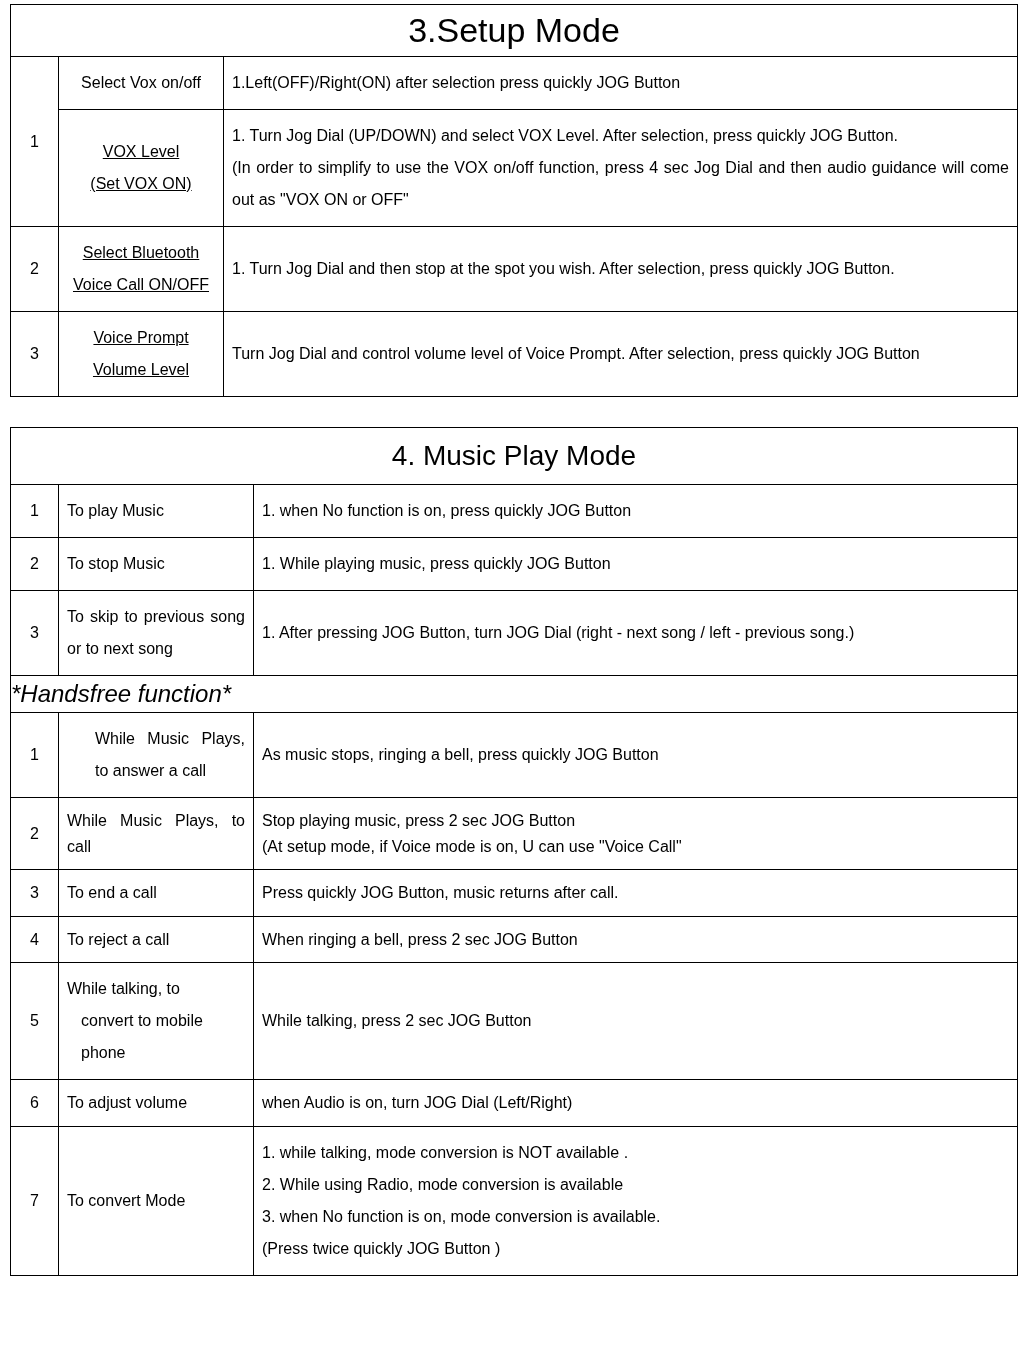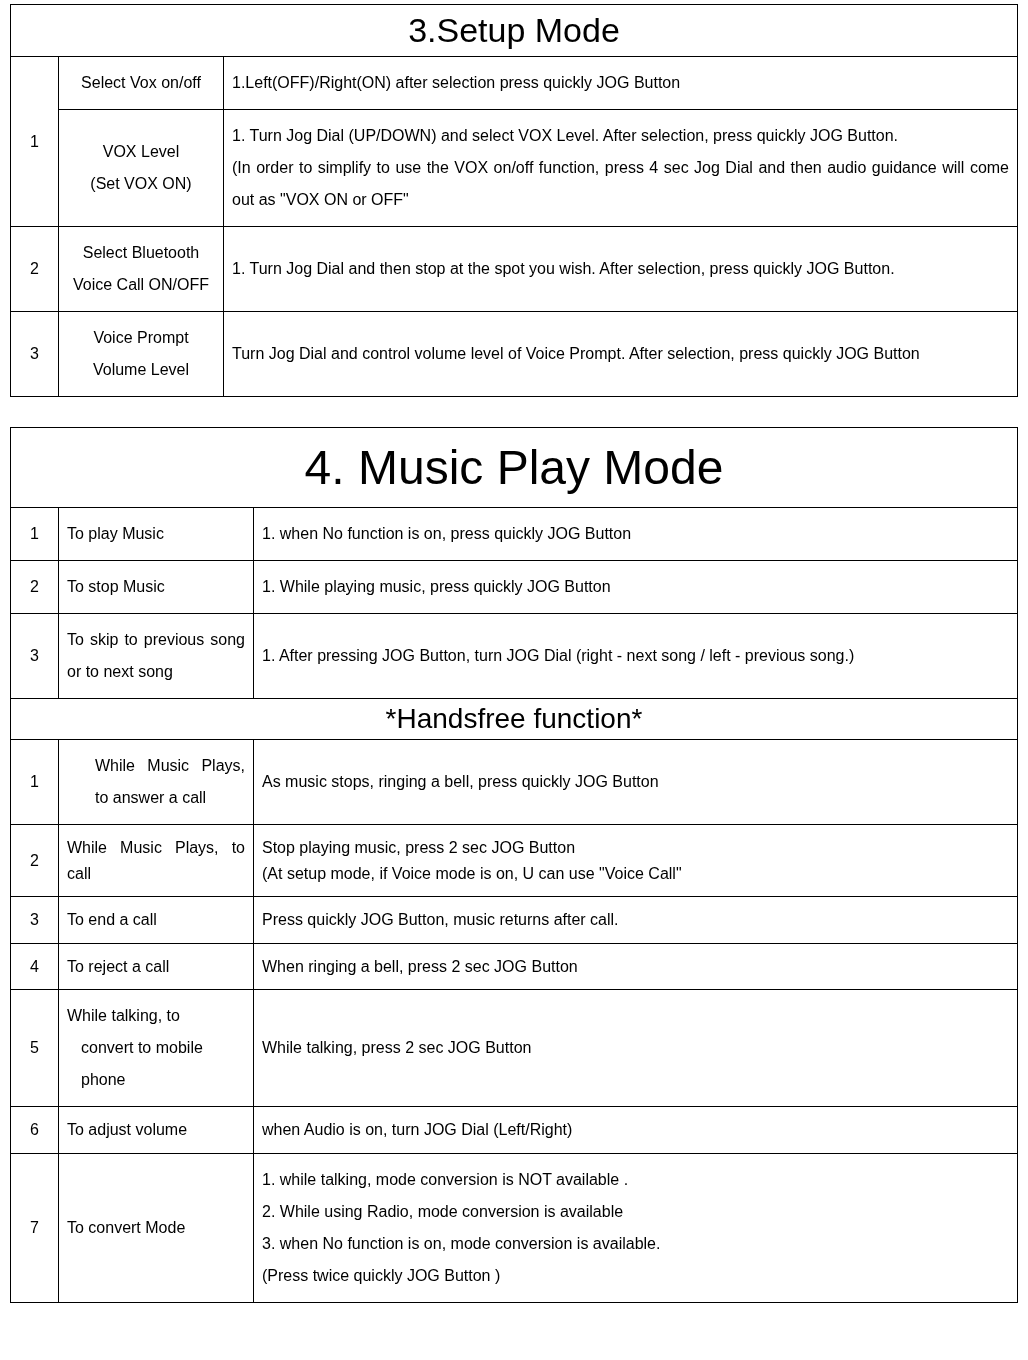--- a/index.html
+++ b/index.html
@@ -18,37 +18,38 @@
     margin-bottom: 30px;
   }
   .section-header td {
     border: 1.5px solid #000;
     text-align: center;
     font-size: 34px;
     font-weight: normal;
     padding: 6px 0;
   }
   .section-header-big td {
-    font-size: 48px;
+    font-size: 28px;
     padding: 12px 0;
   }
   .sub-header td {
     border: 1.5px solid #000;
-    text-align: center;
-    font-size: 28px;
+    text-align: left;
+    font-size: 24px;
     padding: 4px 0;
+    font-style: italic;
   }
   .data-row td {
     border: 1.5px solid #000;
     font-size: 16px;
     padding: 10px 8px;
     vertical-align: middle;
   }
   .num-col { width: 48px; text-align: center; }
-  .func-col { width: 165px; text-align: center; line-height: 2.0; }
+  .func-col { width: 165px; text-align: center; line-height: 2.0; text-decoration: underline; }
   .func-col-left { width: 165px; text-align: left; line-height: 2.0; padding-left: 8px; }
   .func-col-wide { width: 195px; text-align: left; line-height: 2.0; padding-left: 8px; }
   .desc-col { text-align: left; line-height: 2.0; }
   .desc-col .justify-like { text-align: justify; }
   .tight { line-height: 1.6; }
 </style>
 </head>
 <body>
 
 <table class="section-table">

